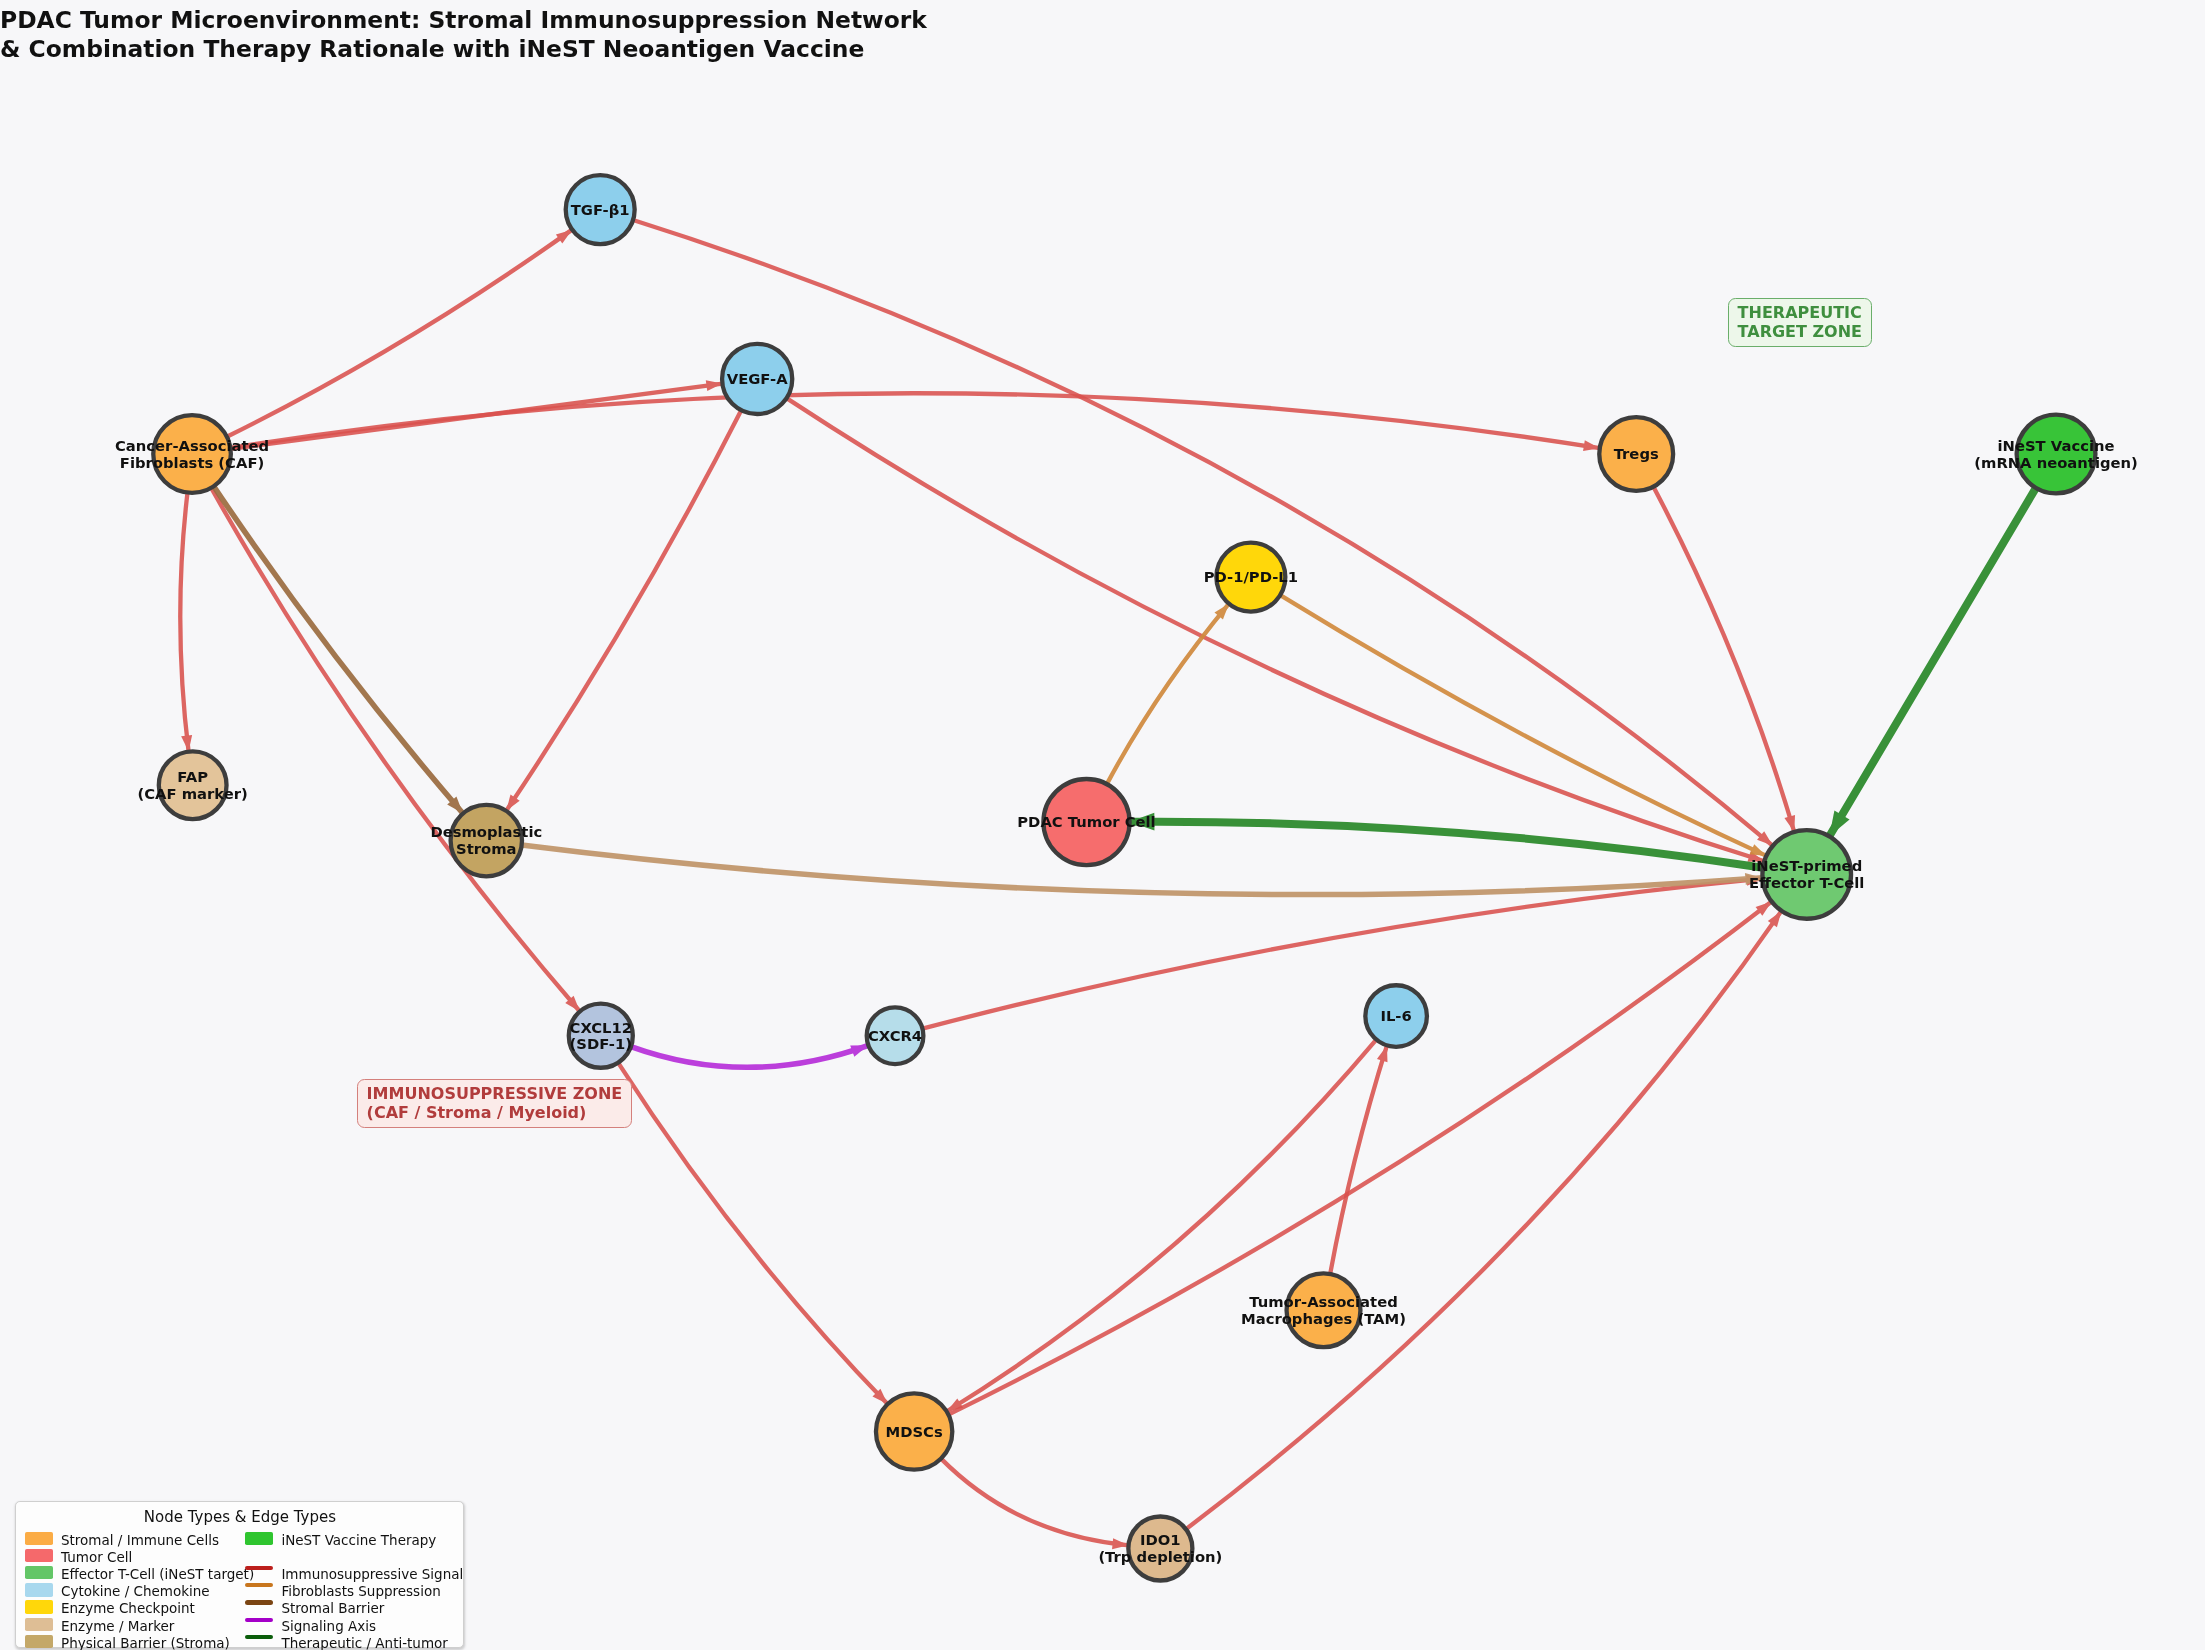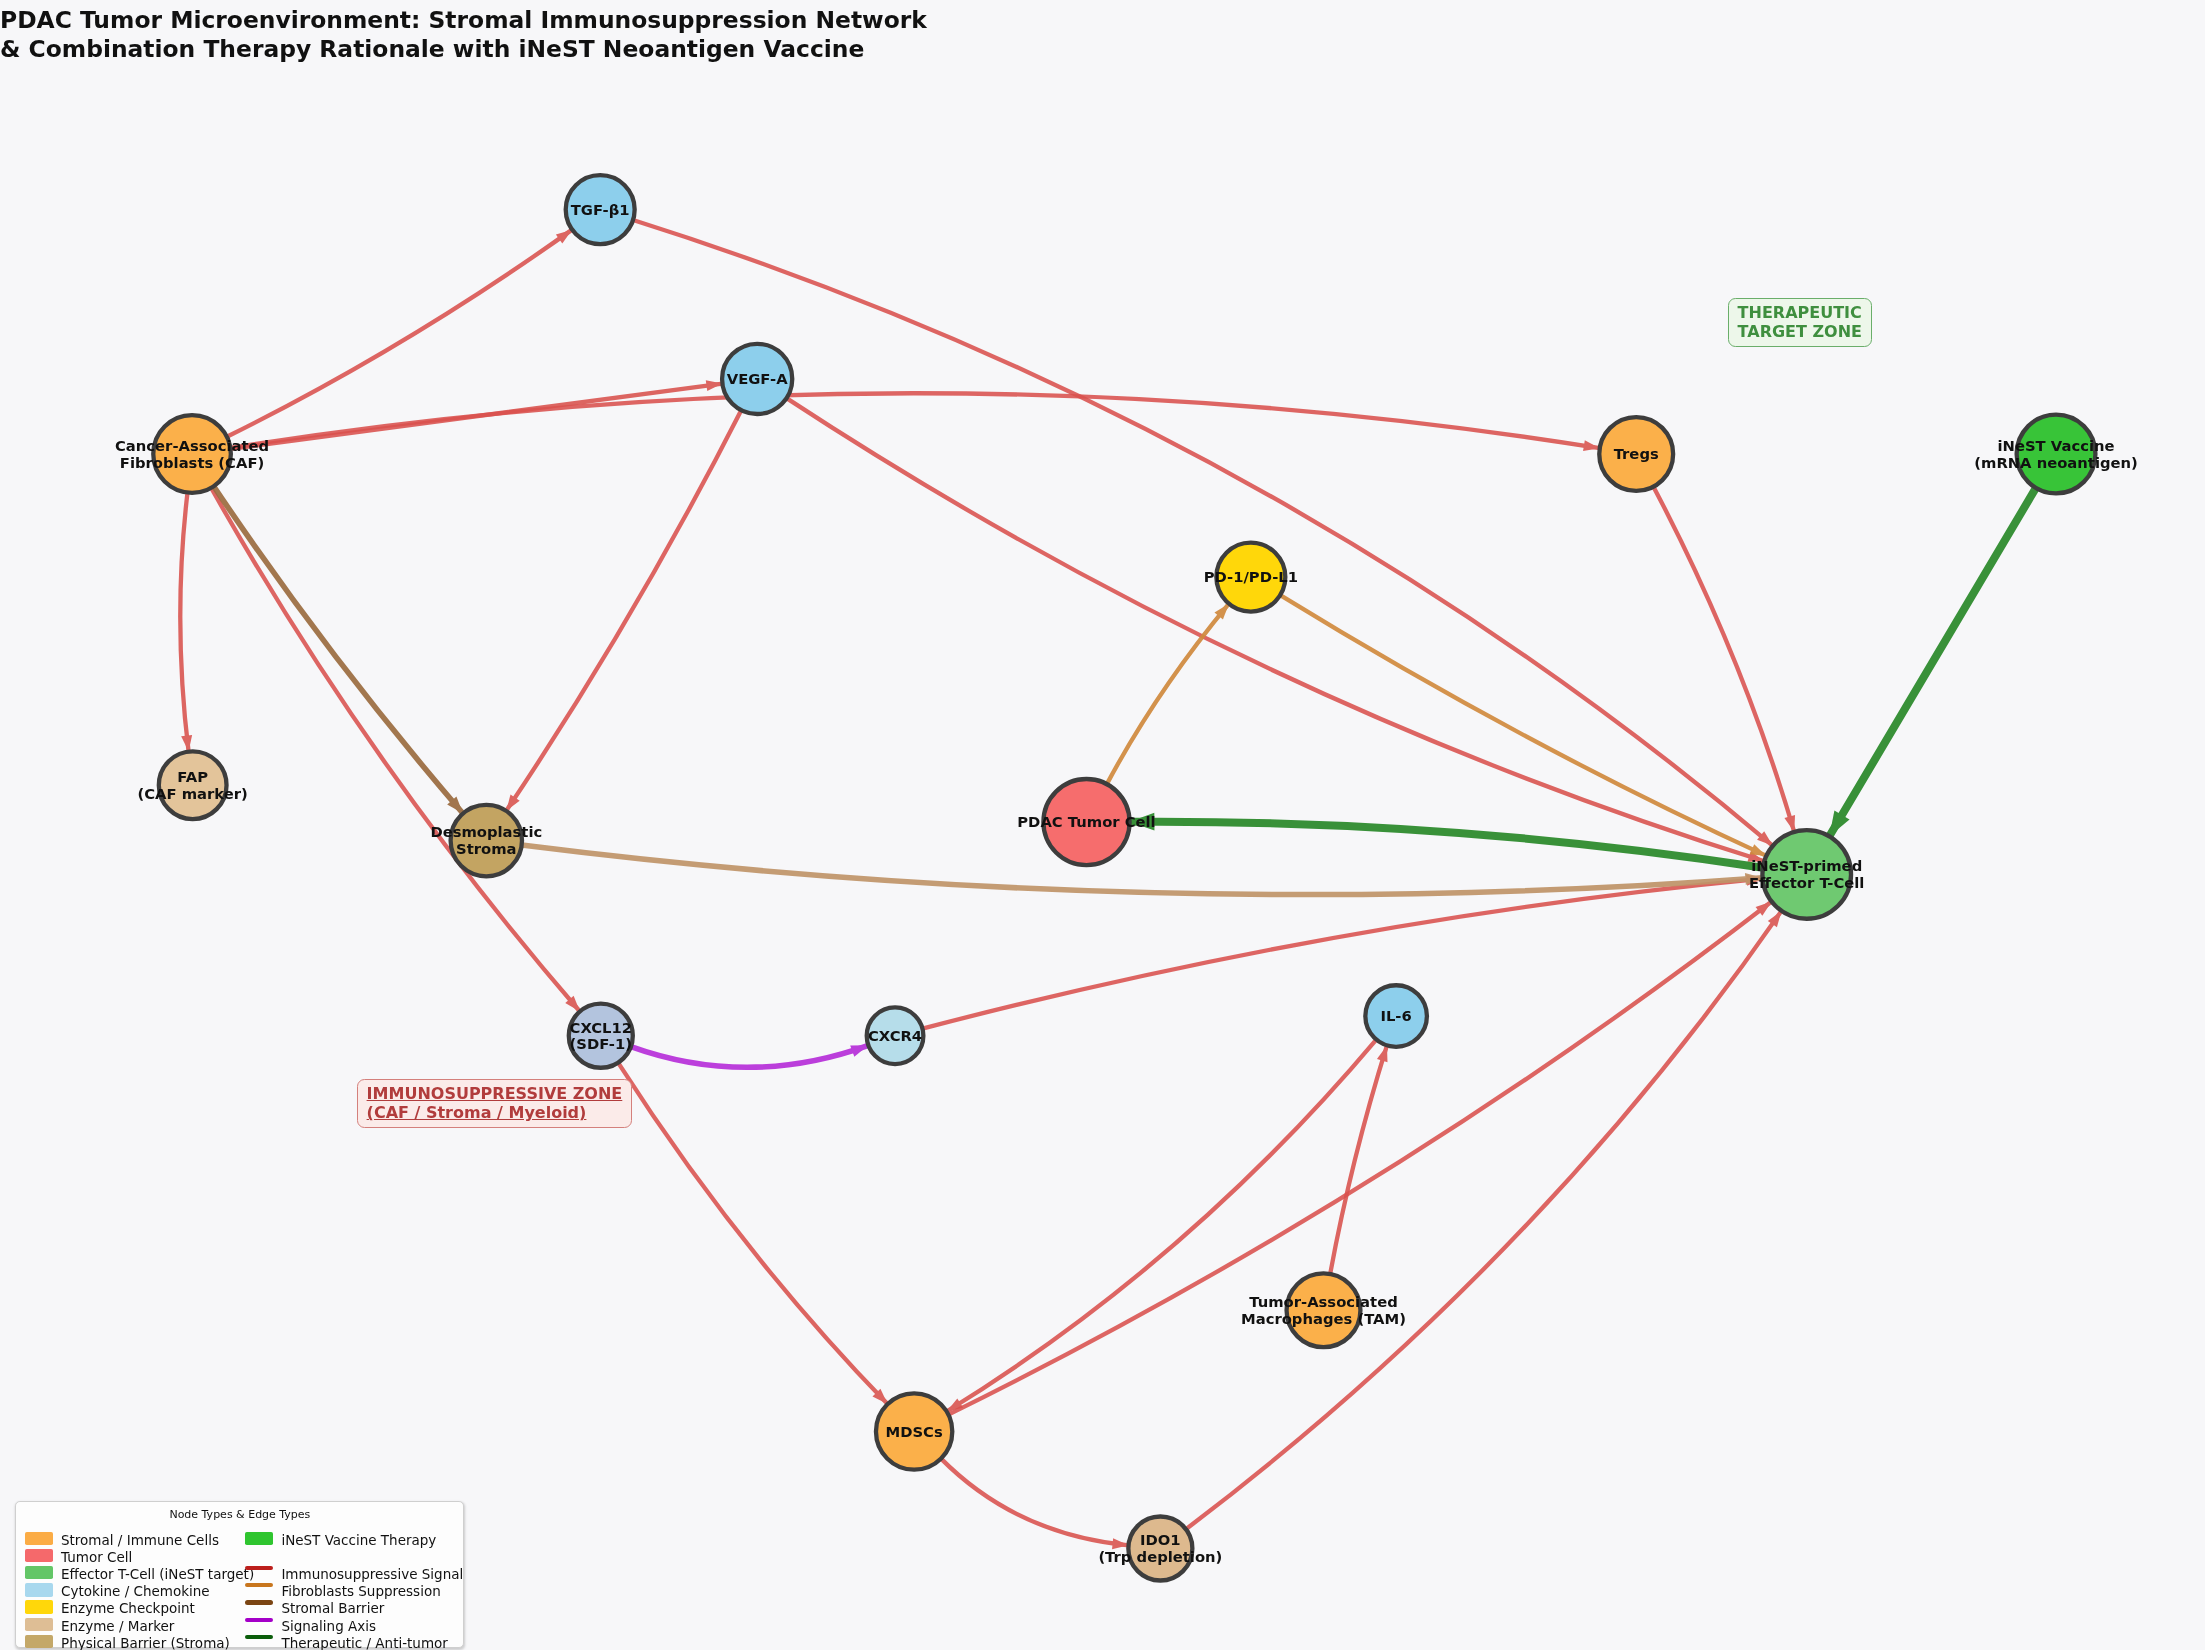--- a/index.html
+++ b/index.html
@@ -4,21 +4,21 @@
 <style>
   html,body{margin:0;padding:0;background:#f7f7f9;font-family:"DejaVu Sans","Liberation Sans",sans-serif;}
   .page{position:relative;width:2205px;height:1651px;background:#f7f7f9;overflow:hidden;}
   .title{position:absolute;top:6.2px;left:0;width:100%;font-weight:bold;
          font-size:23.4px;line-height:29px;color:#111;}
   svg.graph{position:absolute;left:0;top:0;}
   .zone{position:absolute;border-radius:7.4px;font-weight:bold;font-size:16px;line-height:19.7px;
         padding:3.7px 8.6px;box-sizing:border-box;border:1.8px solid;white-space:nowrap;}
   .legend{position:absolute;background:#fdfdfd;border:1.2px solid #cfcfcf;border-radius:4.9px;
           box-shadow:0.6px 1.2px 2.5px rgba(0,0,0,.18);box-sizing:border-box;}
-  .legend-title{text-align:center;font-size:11px;color:#111;padding-top:5.5px;}
+  .legend-title{text-align:center;font-size:15px;color:#111;padding-top:5.5px;}
   .legend-col{position:absolute;top:29.6px;}
   .legend-row{display:flex;align-items:flex-start;height:16px;margin-bottom:1.2px;}
   .swatch-rect{width:28px;height:13.5px;border-radius:1.8px;flex:0 0 auto;}
   .swatch-line{width:28px;height:4.3px;border-radius:2.5px;flex:0 0 auto;}
   .swatch-none{width:28px;height:13.5px;flex:0 0 auto;}
   .legend-label{margin-left:8px;font-size:13.5px;color:#111;white-space:nowrap;}
 </style>
 </head>
 <body>
 
@@ -186,21 +186,21 @@
   <div class="title">
     <div>PDAC Tumor Microenvironment: Stromal Immunosuppression Network</div>
     <div>&amp; Combination Therapy Rationale with iNeST Neoantigen Vaccine</div>
   </div>
 
   <div class="zone" id="zone-therapeutic" style="left: 1728px; top: 298px; min-width: 126px; min-height: 47px; color: rgb(63, 143, 63); background: rgb(237, 247, 234); border-color: rgb(106, 174, 106);">
     <div>THERAPEUTIC</div>
     <div>TARGET ZONE</div>
   </div>
 
-  <div class="zone" id="zone-immunosuppressive" style="left: 357px; top: 1079px; min-width: 235px; min-height: 47px; color: rgb(177, 60, 60); background: rgb(251, 235, 233); border-color: rgb(212, 128, 124); text-decoration: underline;">
+  <div class="zone" id="zone-immunosuppressive" style="left: 357px; top: 1079px; min-width: 235px; min-height: 47px; color: rgb(177, 60, 60); background: rgb(251, 235, 233); border-color: rgb(212, 128, 124);">
     <div>IMMUNOSUPPRESSIVE ZONE</div>
     <div>(CAF / Stroma / Myeloid)</div>
   </div>
 
   <div class="legend" id="legend-box" style="left: 15.4px; top: 1501px; width: 449px; height: 147px;">
     <div class="legend-title">Node Types &amp; Edge Types</div>
     <div class="legend-col" id="legend-col-left" style="left: 8.6px;">
         <div class="legend-row">
           <div class="swatch-rect" style="background: rgb(251, 172, 69);"></div>
           <span class="legend-label">Stromal / Immune Cells</span>

